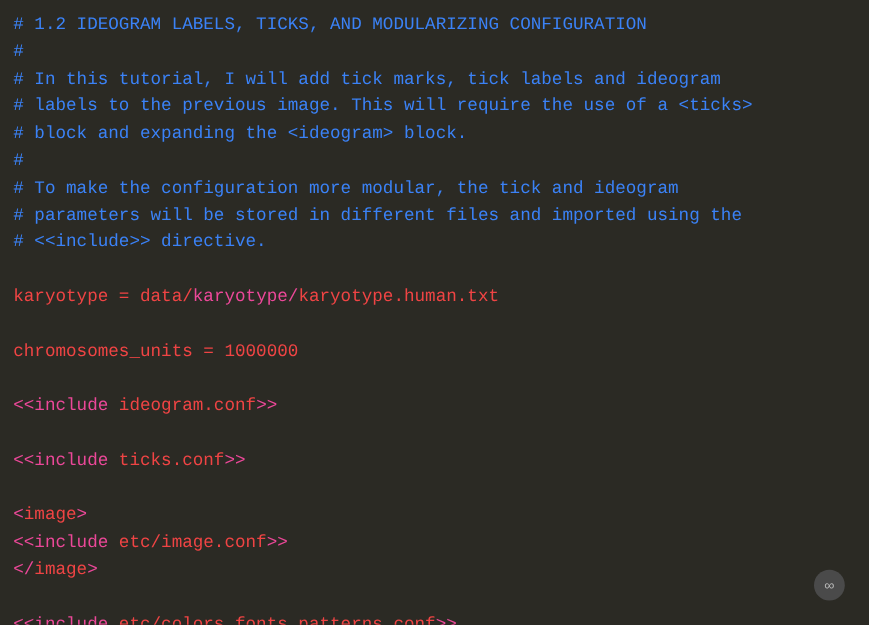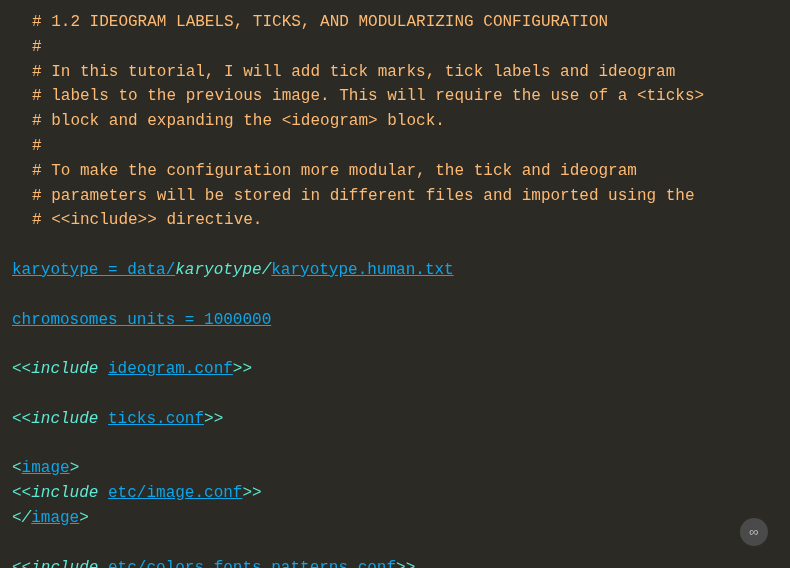--- a/index.html
+++ b/index.html
@@ -11,23 +11,23 @@
     line-height: 1.55;
     width: 790px;
     height: 568px;
     overflow: hidden;
     position: relative;
   }
   .editor {
     padding: 10px 12px;
     white-space: pre;
   }
-  .comment { color: #fdba74; margin-left: 20px; }
-  .normal  { color: #0ea5e9; text-decoration: underline; }
-  .path    { color: #5eead4; font-style: italic; }
+  .comment { color: #3b82f6; }
+  .normal  { color: #ef4444; }
+  .path    { color: #ec4899; }
   
   .watermark {
     position: absolute;
     right: 22px;
     bottom: 22px;
     display: flex;
     align-items: center;
     gap: 8px;
     color: #bdbdbd;
     font-family: -apple-system, sans-serif;

